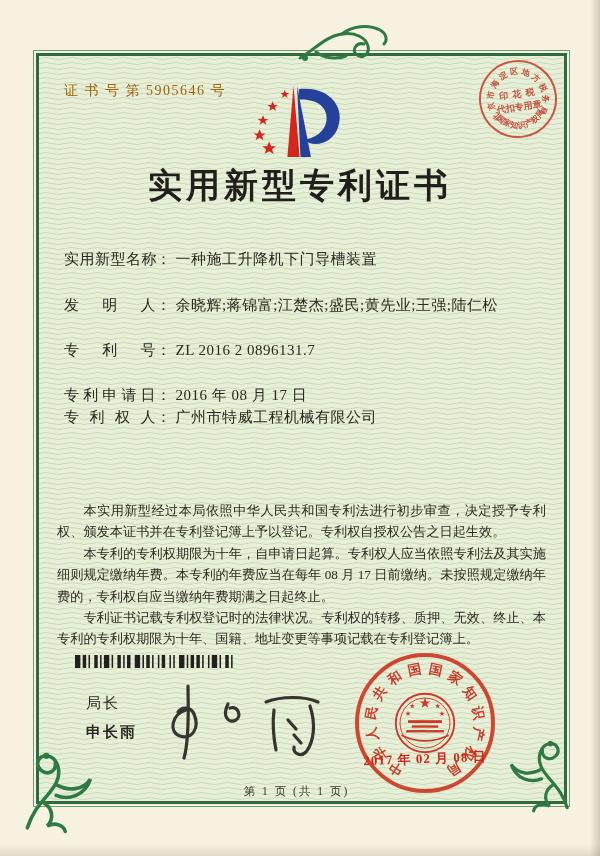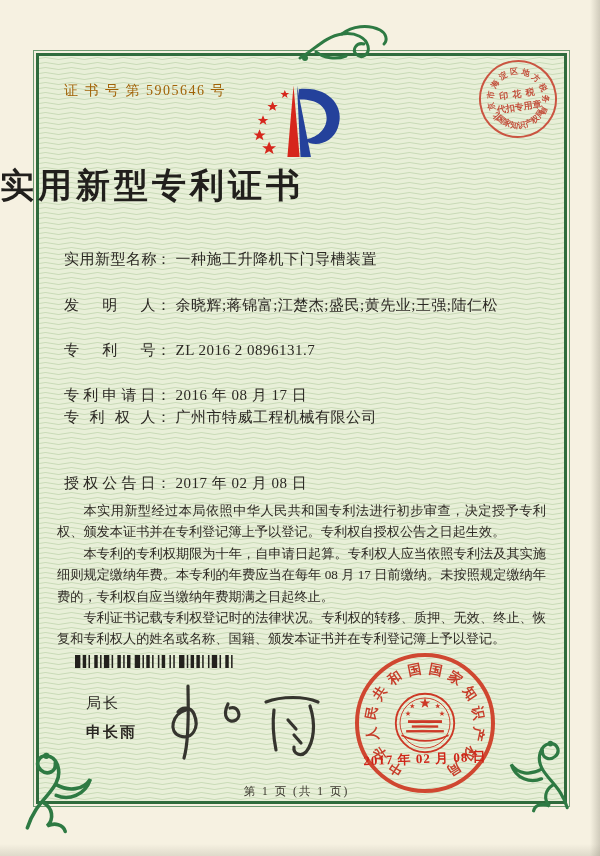--- a/index.html
+++ b/index.html
@@ -17,21 +17,21 @@
   .cert-outer{position:absolute;left:33px;top:50px;width:537px;height:757px;
     border:1px solid #6f9b72;padding:2px;box-sizing:border-box;}
   .cert-inner{width:100%;height:100%;border:3px solid #2f6b3c;box-sizing:border-box;
     position:relative;overflow:hidden;background:#e8efd8;}
   .waves{position:absolute;left:0;top:0;}
 
   .overlay{position:absolute;left:0;top:0;width:600px;height:856px;}
 
   .cert-no{position:absolute;left:64px;top:82px;font-size:14px;letter-spacing:1.5px;color:#a16207;}
   .logo{position:absolute;left:236px;top:80px;}
-  .title{position:absolute;left:0;right:0;top:163px;margin:0;
+  .title{position:absolute;left:0;right:0;top:163px;margin:0;text-align:center;
     font-size:34px;font-weight:bold;letter-spacing:4px;color:#211f1c;}
 
   .field{position:absolute;left:64px;font-size:15px;color:#2b2823;letter-spacing:0.5px;white-space:nowrap;}
   .flabel{display:inline-block;width:92px;text-align:justify;text-align-last:justify;}
   .fvalue{margin-left:4px;}
 
   .paras{position:absolute;left:57px;top:500px;width:489px;font-size:13.2px;line-height:21.4px;
     text-align:justify;color:#2e2a24;}
   .paras p{margin:0;text-indent:2em;}
 
@@ -121,28 +121,25 @@
     </div>
     <div class="field" style="top:341px">
       <span class="flabel">专利号</span><span>：</span><span class="fvalue">ZL 2016 2 0896131.7</span>
     </div>
     <div class="field" style="top:386px">
       <span class="flabel">专利申请日</span><span>：</span><span class="fvalue">2016 年 08 月 17 日</span>
     </div>
     <div class="field" style="top:408px">
       <span class="flabel">专利权人</span><span>：</span><span class="fvalue">广州市特威工程机械有限公司</span>
     </div>
-    <div class="field" style="top:474px">
-      <span class="flabel">授权公告日</span><span>：</span><span class="fvalue">2017 年 02 月 08 日</span>
-    </div>
 
     <div class="paras">
       <p>本实用新型经过本局依照中华人民共和国专利法进行初步审查，决定授予专利权、颁发本证书并在专利登记簿上予以登记。专利权自授权公告之日起生效。</p>
       <p>本专利的专利权期限为十年，自申请日起算。专利权人应当依照专利法及其实施细则规定缴纳年费。本专利的年费应当在每年 08 月 17 日前缴纳。未按照规定缴纳年费的，专利权自应当缴纳年费期满之日起终止。</p>
-      <p>专利证书记载专利权登记时的法律状况。专利权的转移、质押、无效、终止、恢复和专利权人的姓名或名称、国籍、颁发本证书并在专利登记簿上予以登记。</p>
+      <p>专利证书记载专利权登记时的法律状况。专利权的转移、质押、无效、终止、本专利的专利权期限为十年、国籍、地址变更等事项记载在专利登记簿上。</p>
     </div>
 
     <svg class="barcode" width="158" height="13">
         <rect x="0" y="0" width="5.380487804878048" height="13" fill="#23211d"></rect>
         <rect x="7.7073170731707314" y="0" width="3.453658536585366" height="13" fill="#23211d"></rect>
         <rect x="13.487804878048781" y="0" width="1.526829268292683" height="13" fill="#23211d"></rect>
         <rect x="19.268292682926827" y="0" width="3.453658536585366" height="13" fill="#23211d"></rect>
         <rect x="25.048780487804873" y="0" width="1.526829268292683" height="13" fill="#23211d"></rect>
         <rect x="28.902439024390237" y="0" width="5.380487804878048" height="13" fill="#23211d"></rect>
         <rect x="36.60975609756097" y="0" width="1.526829268292683" height="13" fill="#23211d"></rect>

